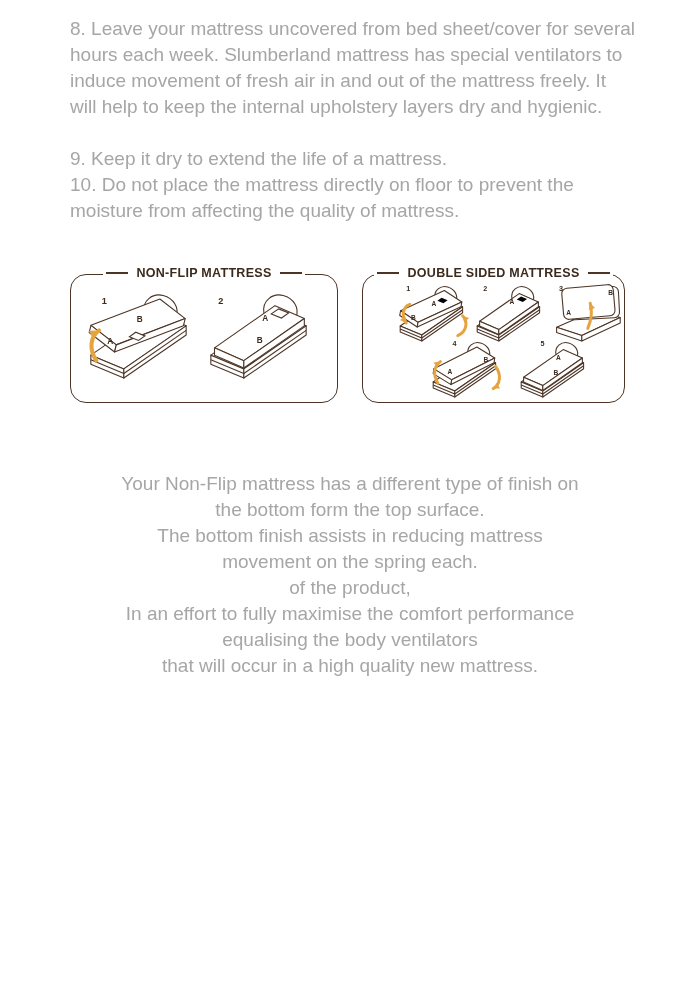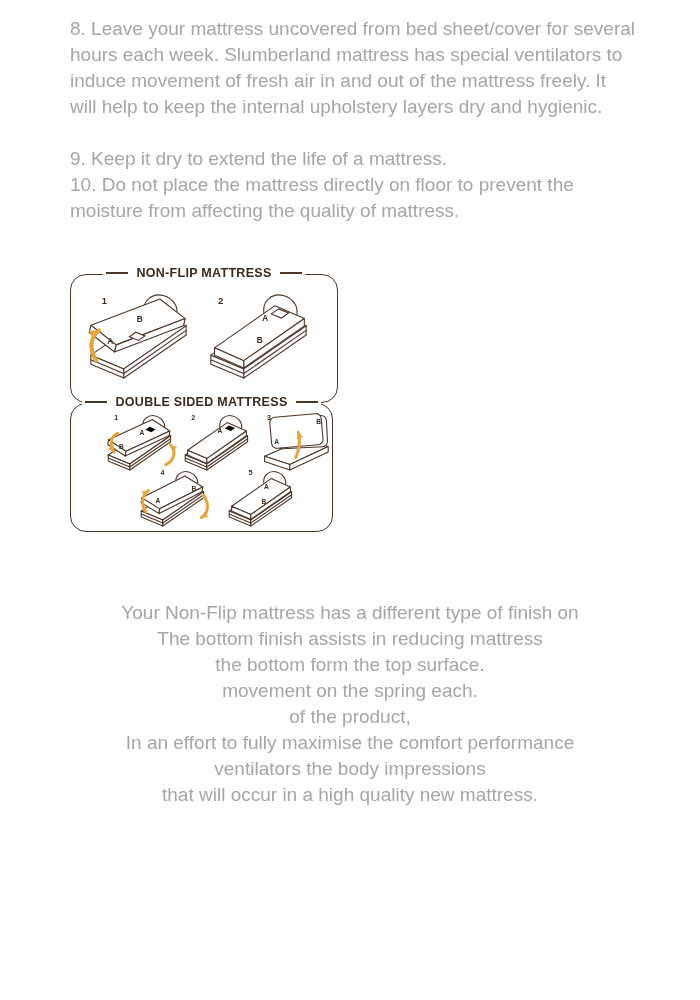--- a/index.html
+++ b/index.html
@@ -7,21 +7,21 @@
     width:700px; height:1000px; background:#ffffff;
     font-family:"Liberation Sans", sans-serif;
     overflow:hidden;
   }
   
   .care-text { padding:16px 60px 0 70px; color:#a6a6a6; font-size:19px; line-height:26px; }
   .care-text p { margin:0; max-width:565px; }
   .care-text p.spaced { margin-top:26px; }
 
   
-  .figures-row { display:flex; justify-content:space-between; padding:0 75px 0 70px; margin-top:50px;flex-direction:column; }
+  .figures-row { display:flex; justify-content:space-between; padding:0 75px 0 70px; margin-top:50px; }
   .diag-box { position:relative; border:1.6px solid #4c3526; border-radius:16px; box-sizing:border-box; background:#fff; }
   .box-nonflip { width:268px; height:129px; }
   .box-double  { width:263px; height:129px;padding-left:36px; }
   .diag-title { position:absolute; top:-9px; left:0; right:0; display:flex; justify-content:center; }
   .diag-title .inner { display:flex; align-items:center; gap:8px; background:#ffffff; padding:0 3px; }
   .diag-title .dash { width:22px; height:2.2px; background:#4c3526; }
   .diag-title .txt { font-weight:bold; font-size:12.5px; letter-spacing:.3px; color:#3c2b1d; white-space:nowrap; }
 
   .figs { display:flex; justify-content:center; gap:10px; padding-top:16px; }
   .row1 { display:flex; justify-content:center; gap:5px; padding-top:9px; }
@@ -175,22 +175,22 @@
           <text class="lbl" x="60" y="33">A</text>
           <text class="lbl" x="56" y="58">B</text>
         </svg>
       </div>
     </div>
 
   </section>
 
   <section class="note">
     <div>Your Non-Flip mattress has a different type of finish on</div>
+    <div>the bottom form the top surface.</div>
     <div>The bottom finish assists in reducing mattress</div>
-    <div>the bottom form the top surface.</div>
     <div>movement on the spring each.</div>
     <div>of the product,</div>
     <div>In an effort to fully maximise the comfort performance</div>
-    <div>ventilators the body impressions</div>
+    <div>equalising the body ventilators</div>
     <div>that will occur in a high quality new mattress.</div>
   </section>
 
 </div>
 
 </body></html>

